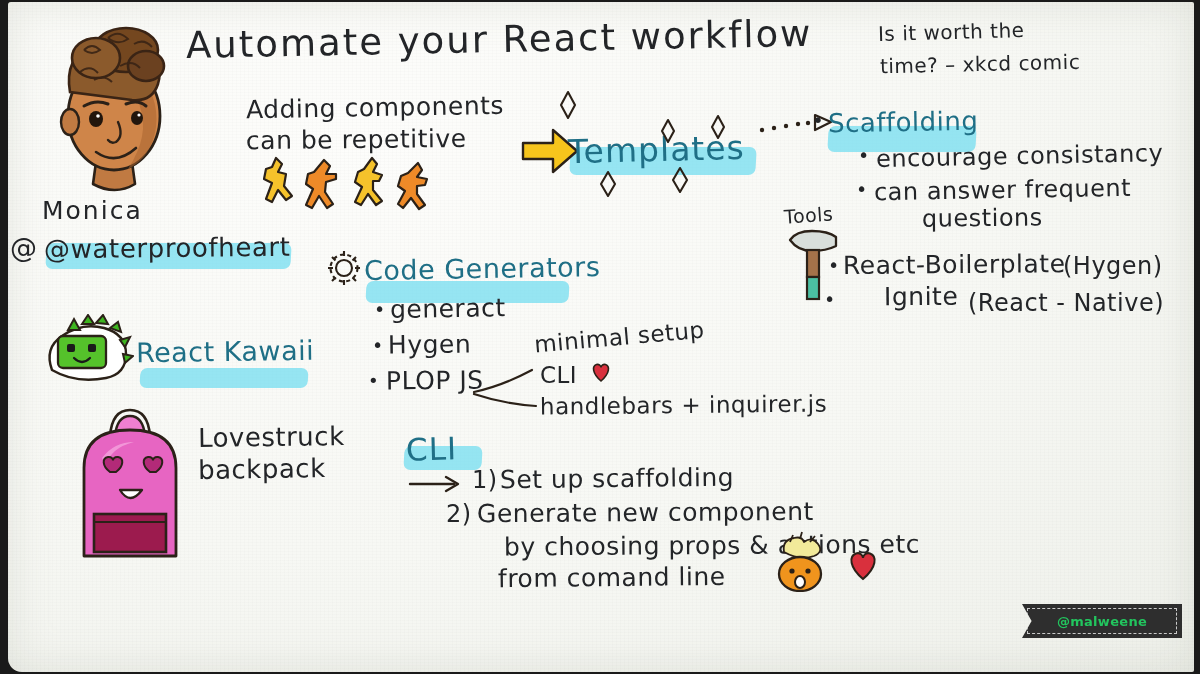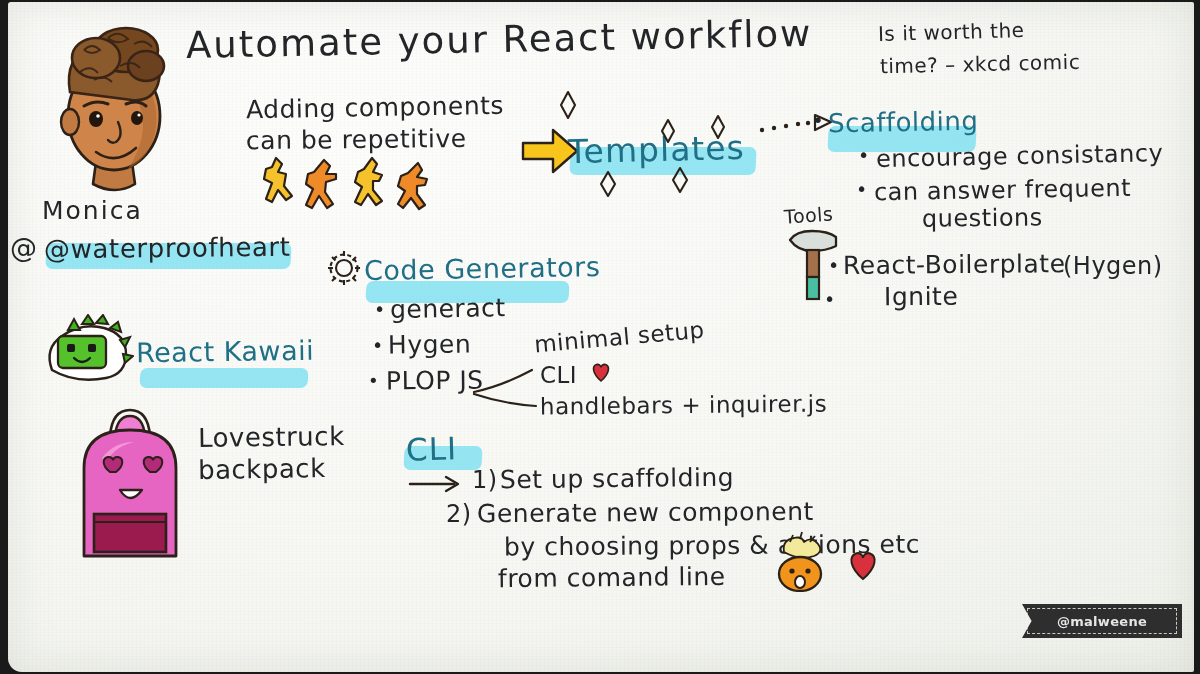--- a/index.html
+++ b/index.html
@@ -60,21 +60,21 @@
     background: #2e2e2e;
     clip-path: polygon(0 0, 100% 0, 100% 100%, 0 100%, 6% 50%);
     display: flex; align-items: center; justify-content: center;
     z-index: 9;
   }
   #ribbon:before {
     content:""; position:absolute; inset:4px 5px;
     border: 1px dashed rgba(255,255,255,.75);
   }
   #ribbon span {
-    color: #e5e5e5; font-size: 13px; font-weight: bold; letter-spacing: .3px;
+    color: #22c55e; font-size: 13px; font-weight: bold; letter-spacing: .3px;
     font-family: "DejaVu Sans", sans-serif; z-index: 2;
   }
 </style>
 </head>
 <body>
 
 <div id="photo">
   <div id="paper"></div>
 
   <div class="hand ink ontop" style="left:186px; top:18px; font-size:37px; letter-spacing:2px; transform:rotate(-1.1deg);">Automate your React workflow</div>
@@ -193,20 +193,21 @@
     <rect x="21" y="24" width="12" height="27" fill="#a4724a" stroke="#2b2118" stroke-width="2.2"></rect>
     <rect x="21" y="51" width="12" height="22" fill="#4bbfa2" stroke="#2b2118" stroke-width="2.2"></rect>
   </svg>
 
   <div class="hand ink ontop" style="left:828px; top:254px; font-size:19px;">•</div>
   <div class="hand ink ontop" style="left:843px; top:250px; font-size:25px; transform:rotate(-.5deg);">React-Boilerplate</div>
   <div class="hand ink ontop" style="left:1063px; top:252px; font-size:24px;">(Hygen)</div>
 
   <div class="hand ink ontop" style="left:824px; top:288px; font-size:19px;">•</div>
   <div class="hand ink ontop" style="left:840px; top:282px; font-size:25px; transform:rotate(-.5deg);margin-left:44px;">Ignite</div>
+  <div class="hand ink ontop" style="left:968px; top:289px; font-size:24px;">(React - Native)</div>
 
   <svg class="ontop" style="left:324px; top:249px;" width="40" height="38" viewBox="0 0 40 38">
     <g stroke="#2b2118" stroke-width="2.1" fill="none">
       <circle cx="20" cy="19" r="8"></circle>
       <circle cx="20" cy="19" r="13.5" stroke-dasharray="4 3.4"></circle>
       <path d="M20 2 v5 M20 31 v5 M4 19 h5 M31 19 h5 M8 8 l3.5 3.5 M28.5 28.5 l3.5 3.5 M32 8 l-3.5 3.5 M11.5 28.5 l-3.5 3.5"></path>
     </g>
   </svg>
 
   <div class="hl" style="left:366px; top:281px; width:203px; height:22px;"></div>

